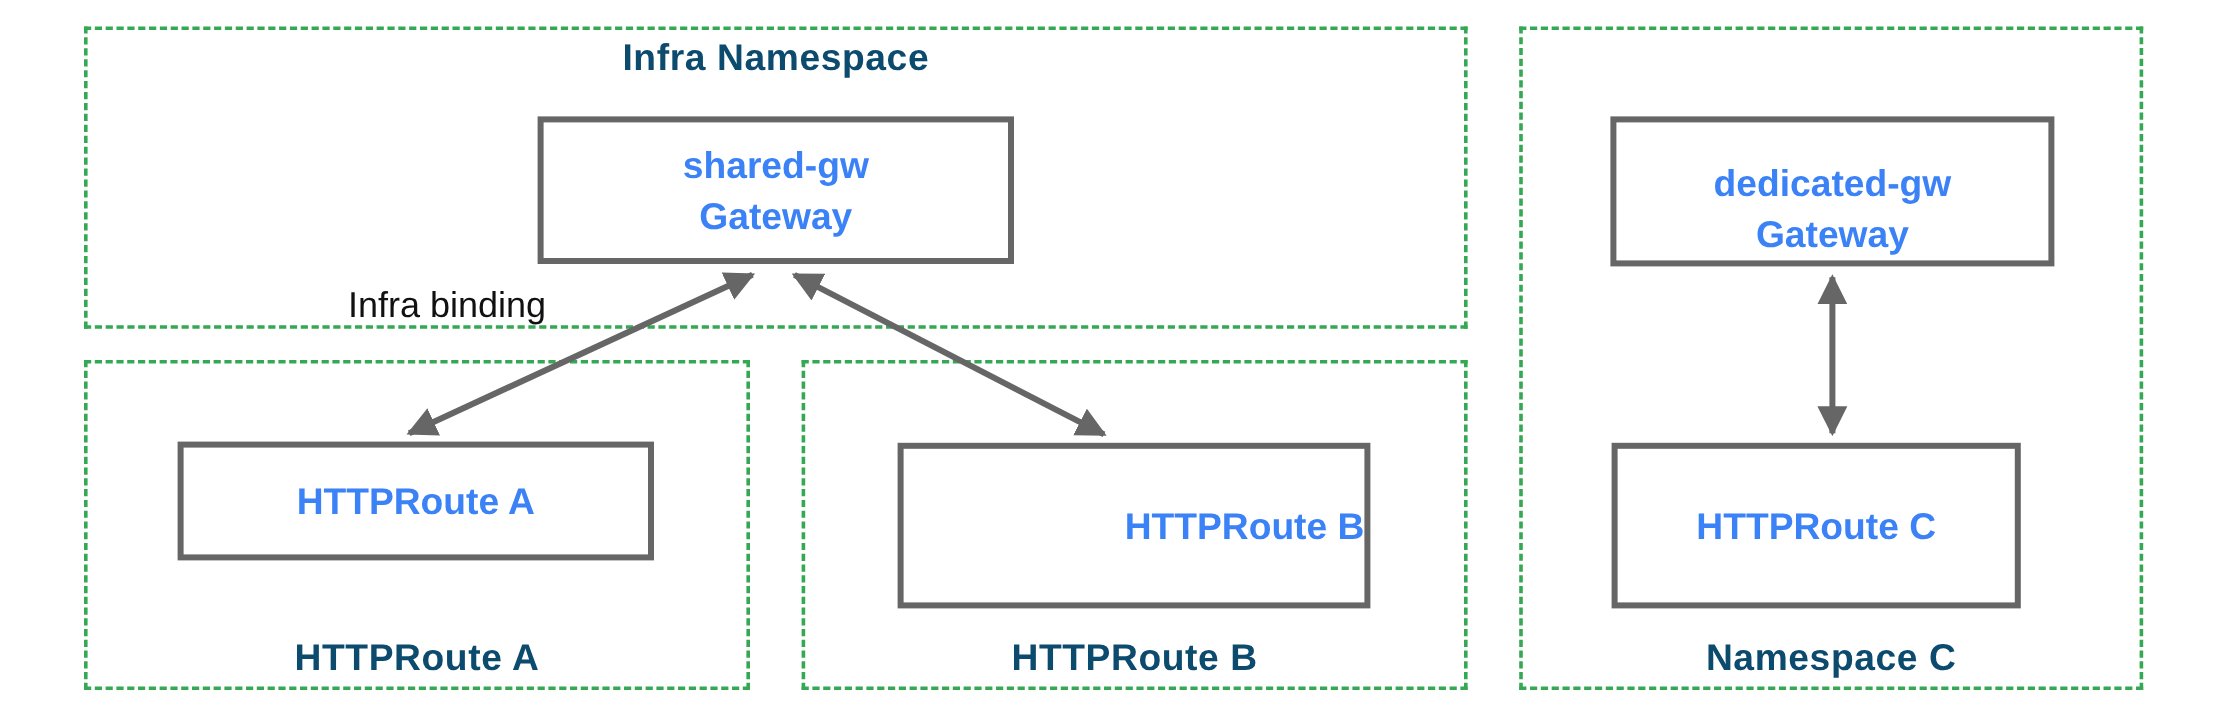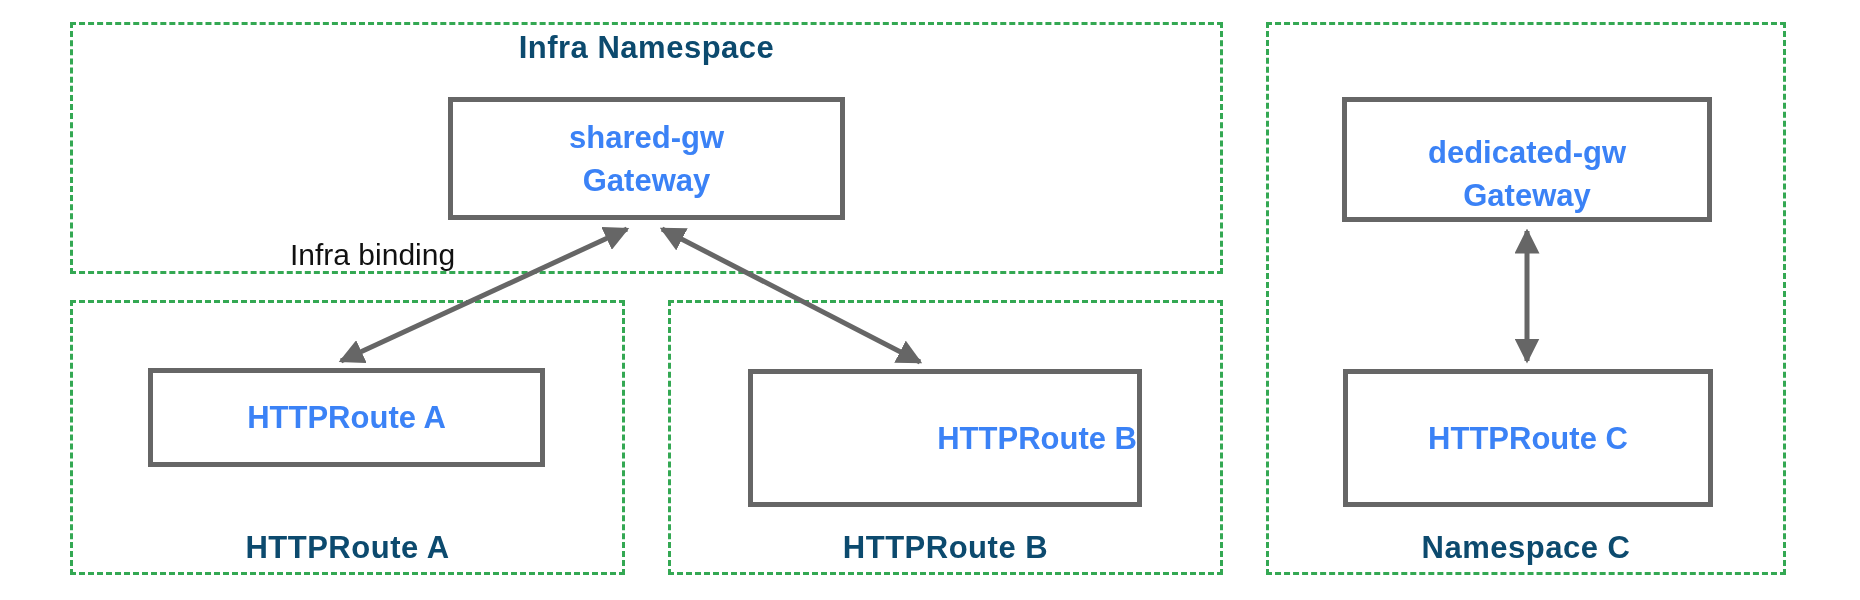--- a/index.html
+++ b/index.html
@@ -119,19 +119,19 @@
   </div>
 
   <div class="node" style="left:148px; top:368px; width:397px; height:99px;">
     <span>HTTPRoute A</span>
   </div>
 
   <div class="node" style="left:748px; top:369px; width:394px; height:138px;align-items:flex-end;">
     <span>HTTPRoute B</span>
   </div>
 
-  <div class="node" style="left:1343px; top:369px; width:370px; height:138px;">
+  <div class="node" style="left:1343px; top:369px; width:341px; height:138px;">
     <span>HTTPRoute C</span>
   </div>
 
   <div class="annotation" style="left:290px; top:238px;">Infra binding</div>
 
 </div>
 
 </body></html>

